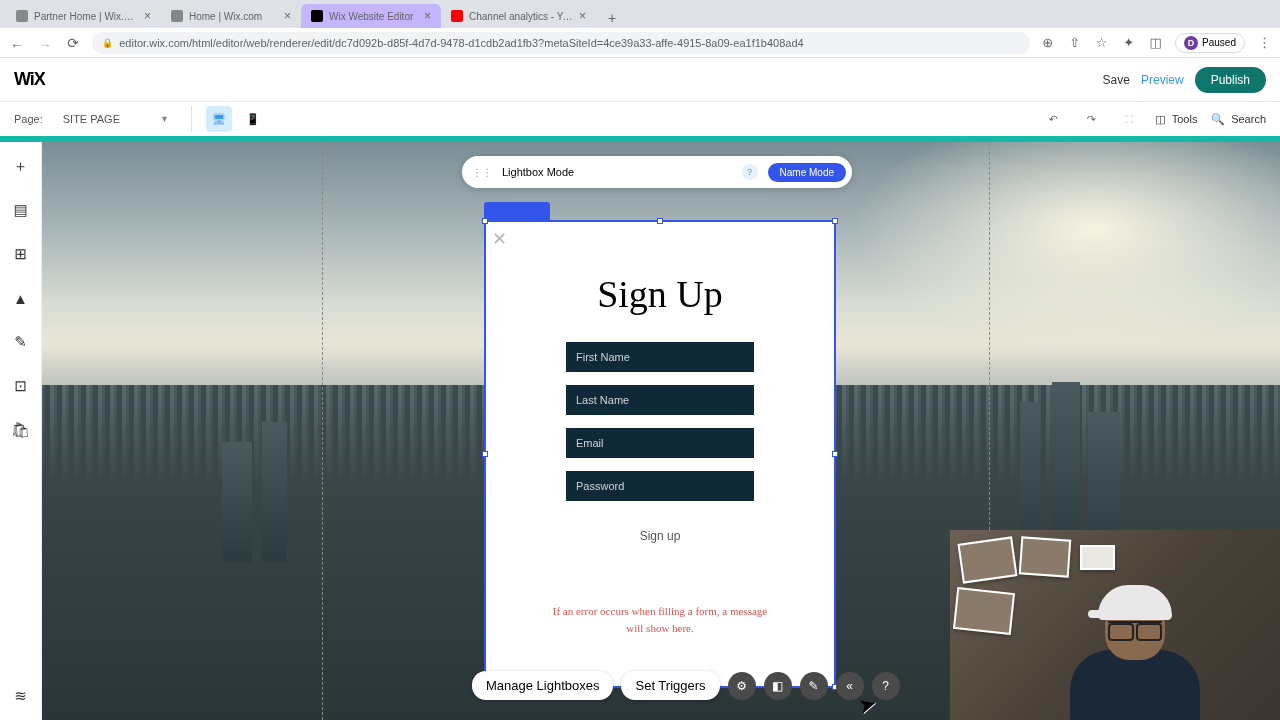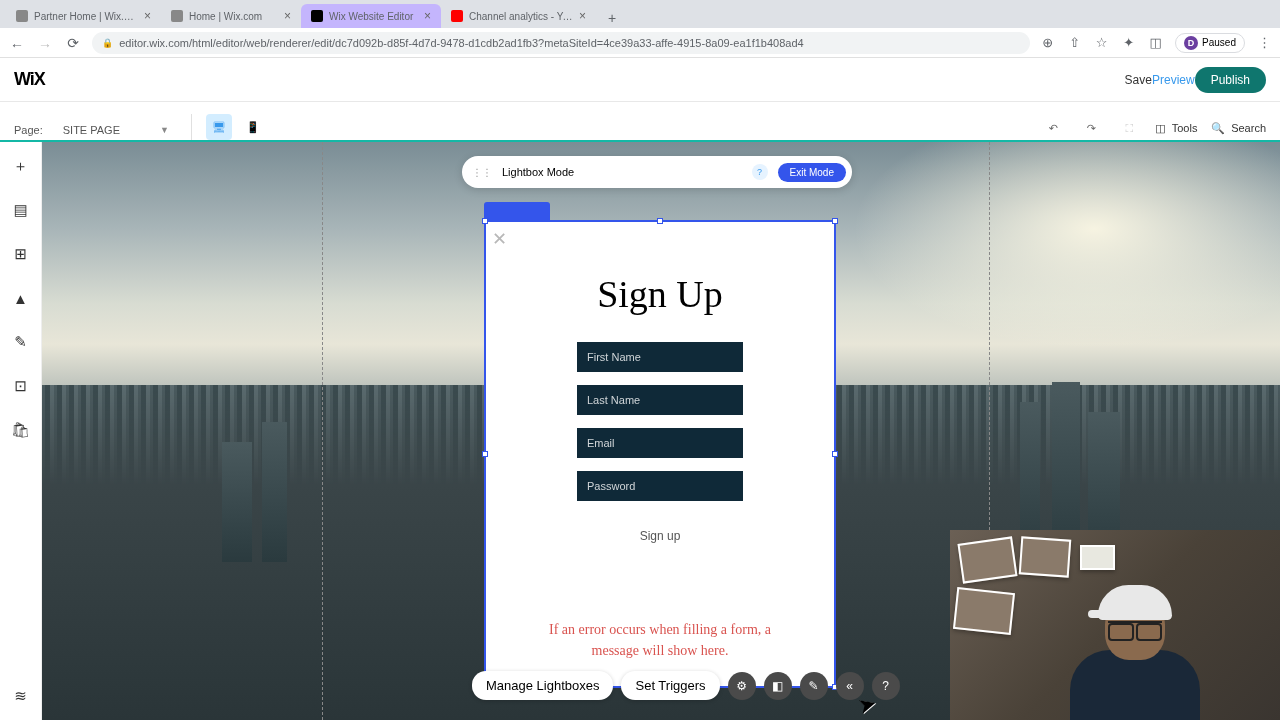--- a/index.html
+++ b/index.html
@@ -26,27 +26,27 @@
 .paused{display:flex;align-items:center;gap:4px;border:1px solid #dadce0;border-radius:12px;padding:2px 8px;font-size:10px}
 .paused .dot{width:14px;height:14px;border-radius:50%;background:#6b3fa0;color:#fff;display:flex;align-items:center;justify-content:center;font-size:9px;font-weight:bold}
 
 
 .wix-topbar{height:44px;background:#fff;display:flex;align-items:center;padding:0 14px;gap:18px;border-bottom:1px solid #e8e8e8}
 .wix-logo{font-weight:900;font-size:18px;letter-spacing:-1px}
 .wix-menu{display:flex;gap:22px;font-size:12px;color:#333}
 .wix-menu .help{position:relative}
 .wix-menu .help::after{content:"";position:absolute;top:-2px;right:-6px;width:5px;height:5px;background:#ff5a5f;border-radius:50%}
 .wix-menu .upgrade{color:#9a27d6}
-.wix-actions{margin-left:auto;display:flex;gap:0;align-items:center;font-size:12px}
+.wix-actions{margin-left:auto;display:flex;gap:11px;align-items:center;font-size:12px}
 .wix-actions .save{color:#333}
 .wix-actions .preview{color:#3899ec}
 .wix-actions .publish{background:#0f766e;color:#fff;padding:6px 16px;border-radius:14px}
 
 
-.wix-secbar{height:40px;background:#fff;display:flex;align-items:flex-end;padding:0 14px;border-bottom:2px solid #14b8a6;font-size:11px;color:#555}
+.wix-secbar{height:40px;background:#fff;display:flex;align-items:center;padding:0 14px;border-bottom:6px solid #14b8a6;font-size:11px;color:#555}
 .page-sel{display:flex;align-items:center;gap:12px}
 .page-dd{display:flex;align-items:center;gap:40px;padding:4px 8px}
 .page-dd .arr{font-size:9px;color:#888}
 .device-toggle{display:flex;gap:8px;margin-left:14px;padding-left:14px;border-left:1px solid #e0e0e0;height:26px;align-items:center}
 .device-toggle .dev{width:26px;height:26px;display:flex;align-items:center;justify-content:center;border-radius:4px}
 .device-toggle .dev.active{background:#d3edff;color:#3899ec}
 .sec-right{margin-left:auto;display:flex;align-items:center;gap:14px}
 .sec-ico{width:24px;height:24px;display:flex;align-items:center;justify-content:center;color:#666}
 .sec-ico.disabled{color:#ccc}
 .tools{display:flex;align-items:center;gap:6px;color:#333}
@@ -81,24 +81,24 @@
 .lightbox{position:absolute;top:78px;left:442px;width:352px;height:468px;background:#fff;border:2px solid #3455eb}
 .lb-handle{position:absolute;width:6px;height:6px;background:#fff;border:1px solid #3455eb}
 .lb-handle.tl{top:-4px;left:-4px}.lb-handle.tr{top:-4px;right:-4px}
 .lb-handle.bl{bottom:-4px;left:-4px}.lb-handle.br{bottom:-4px;right:-4px}
 .lb-handle.tm{top:-4px;left:calc(50% - 3px)}.lb-handle.bm{bottom:-4px;left:calc(50% - 3px)}
 .lb-handle.ml{top:calc(50% - 3px);left:-4px}.lb-handle.mr{top:calc(50% - 3px);right:-4px}
 .lb-close{position:absolute;top:6px;left:6px;font-size:18px;color:#b8b8b8;font-weight:100}
 
 .form-wrap{padding:50px 38px 20px;text-align:center}
 .form-title{font-size:38px;font-weight:400;font-family:Georgia,serif;margin-bottom:26px}
-.field{width:166px;height:30px;background:#0f2938;margin:0 auto 13px;display:flex;align-items:center;padding:0 10px}
+.field{width:188px;height:30px;background:#0f2938;margin:0 auto 13px;display:flex;align-items:center;padding:0 10px}
 .field span{color:#d0d5d8;font-size:11px;font-weight:300}
 .signup-btn{margin-top:28px;font-size:12px;color:#555}
-.err-msg{margin-top:76px;font-size:14px;color:#d9534f;line-height:1.5;padding:0 20px;font-family:Georgia,serif}
+.err-msg{margin-top:60px;font-size:11px;color:#d9534f;line-height:1.5;padding:0 20px;font-family:Georgia,serif}
 
 
 .bottom-actions{position:absolute;bottom:20px;left:430px;display:flex;gap:8px;align-items:center}
 .pill-btn{background:#fff;padding:7px 14px;border-radius:14px;font-size:13px;box-shadow:0 1px 4px rgba(0,0,0,0.2)}
 .circ-btn{width:28px;height:28px;border-radius:50%;background:#4a4a4a;color:#fff;display:flex;align-items:center;justify-content:center;font-size:12px}
 
 
 .webcam{position:absolute;bottom:0;right:0;width:330px;height:190px;background:#3a3530}
 .desk{position:absolute;inset:0;background:linear-gradient(135deg,#6b6055 0%,#4a4238 50%,#3a3530 100%)}
 .photo{position:absolute;background:#8a7a6a;border:2px solid #fff;box-shadow:0 2px 4px rgba(0,0,0,0.3)}
@@ -218,21 +218,21 @@
     <div class="bldg" style="right:240px;top:260px;width:20px;height:160px"></div>
     <div class="bldg" style="right:200px;top:240px;width:28px;height:180px"></div>
     <div class="bldg" style="right:160px;top:270px;width:32px;height:150px"></div>
 
     <div class="guides"></div>
 
     <div class="lb-bar">
       <span class="drag-handle">⋮⋮</span>
       <span>Lightbox Mode</span>
       <span class="q">?</span>
-      <span class="exit-mode">Exit Mode</span>
+      <span class="exit-mode">Name Mode</span>
     </div>
 
     <div class="lb-tag">Lightbox</div>
     <div class="lightbox">
       <div class="lb-handle tl"></div>
       <div class="lb-handle tr"></div>
       <div class="lb-handle bl"></div>
       <div class="lb-handle br"></div>
       <div class="lb-handle tm"></div>
       <div class="lb-handle bm"></div>

